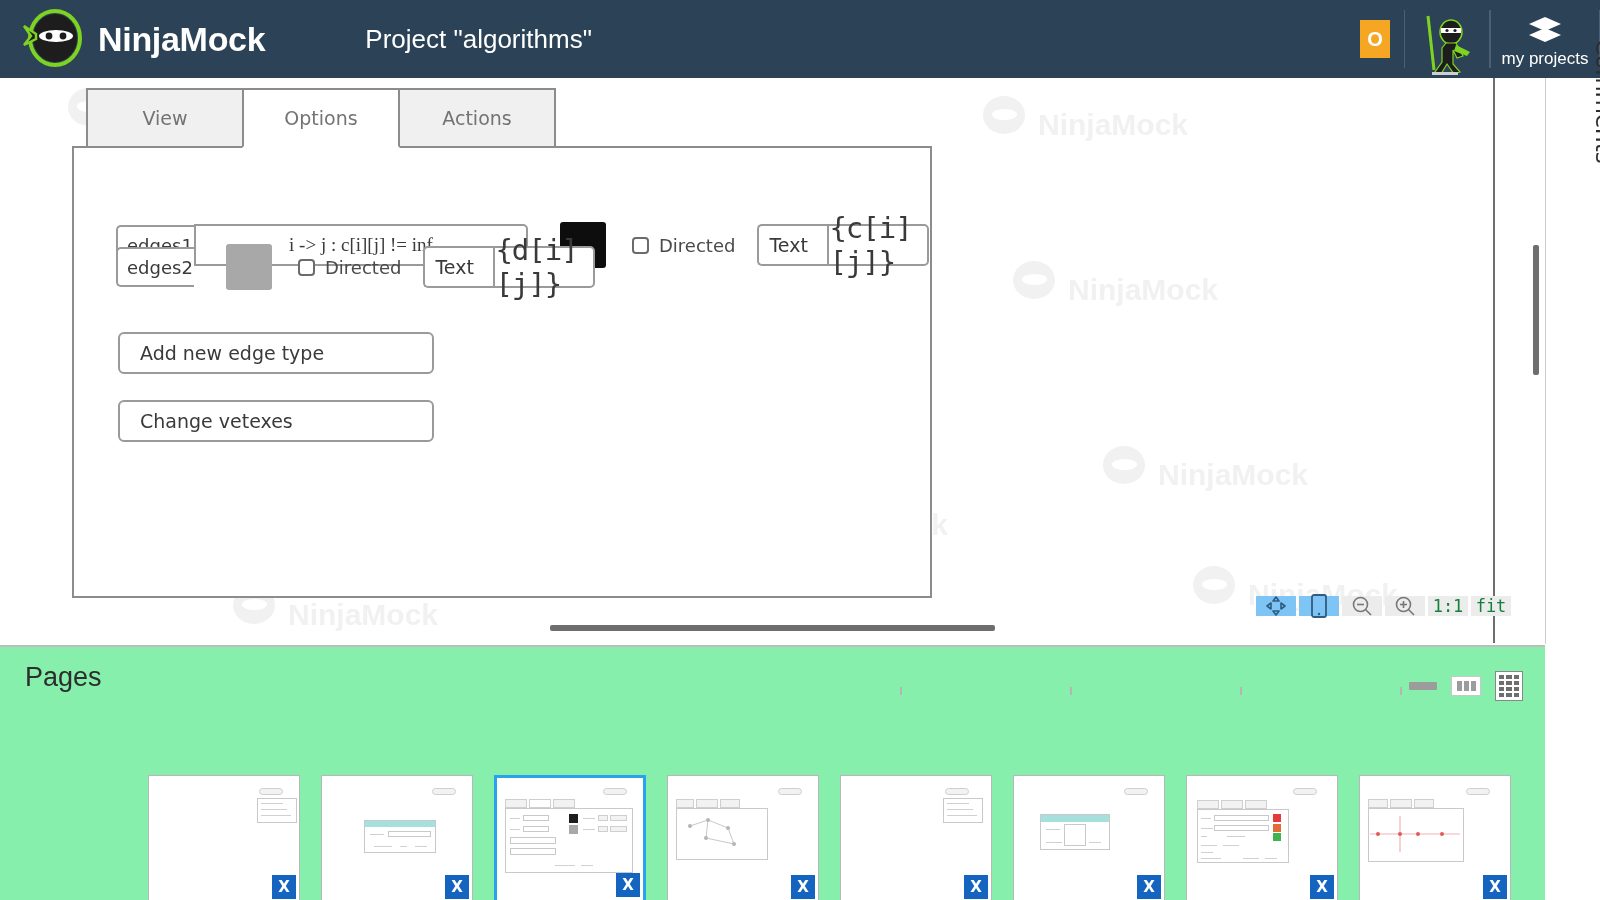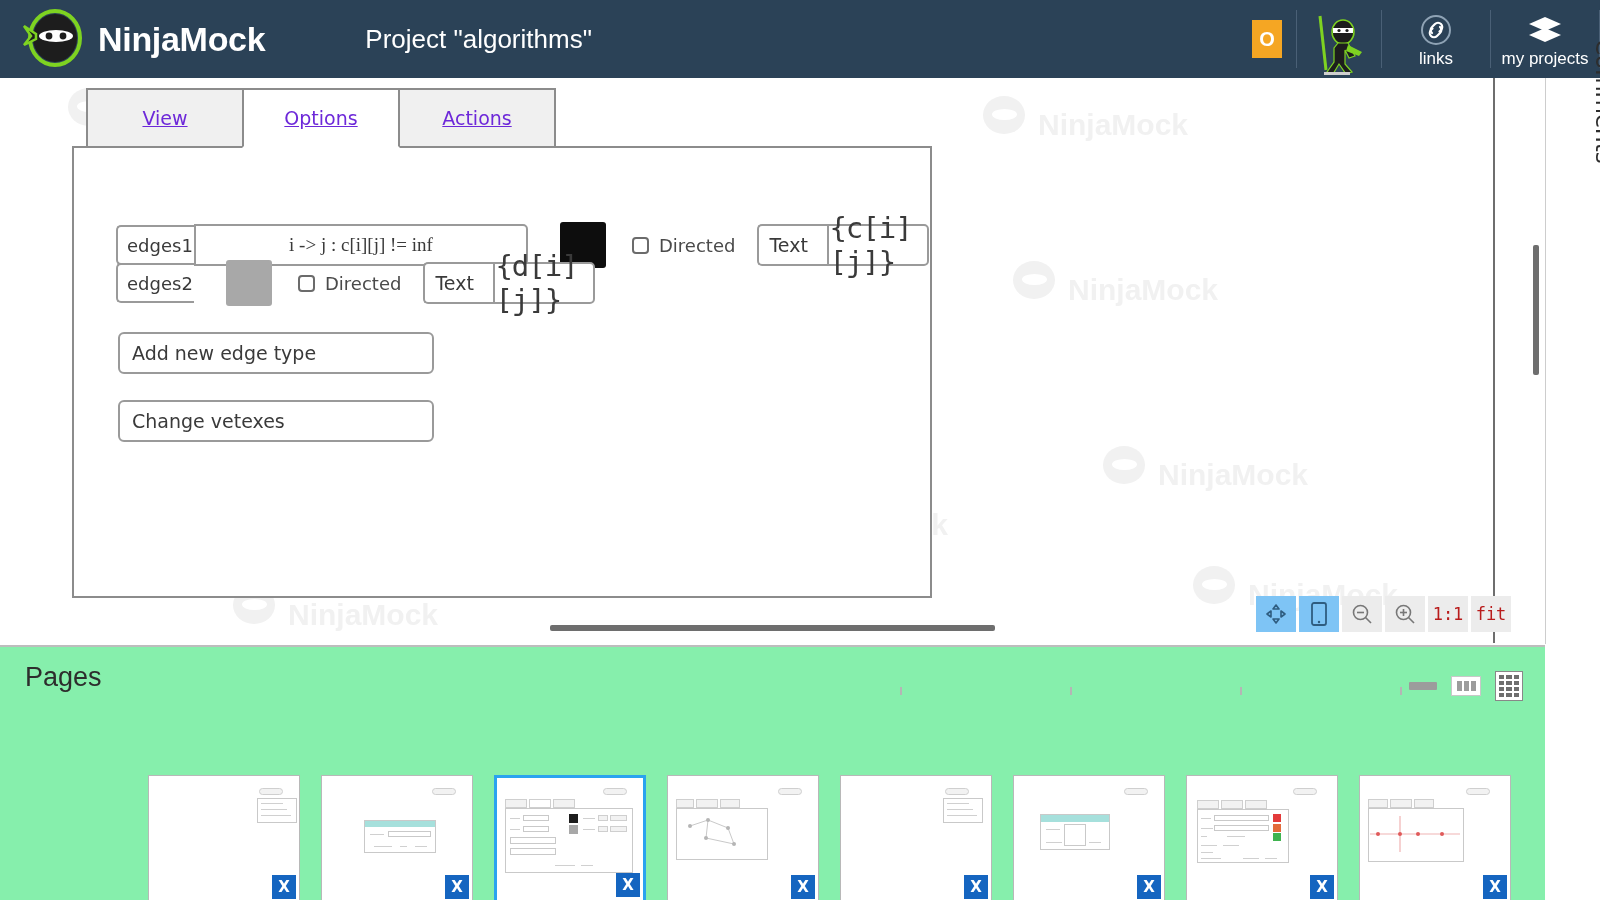--- a/index.html
+++ b/index.html
@@ -130,24 +130,23 @@
   }
   .tab {
     width: 158px;
     height: 60px;
     border: 2px solid #8c8c8c;
     display: flex;
     align-items: center;
     justify-content: center;
     font-family: "DejaVu Sans", sans-serif;
     font-size: 19px;
-    color: #6d28d9;
+    color: #737373;
     background: #f0f0f0;
     margin-right: -2px;
-    text-decoration: underline;
   }
   .tab.active {
     background: #ffffff;
     border-bottom-color: #ffffff;
     position: relative;
     z-index: 4;
     text-align: center;
   }
 
   
@@ -228,21 +227,21 @@
     font-size: 29px;
     border-radius: 0 5px 5px 0;
     font-family: "DejaVu Sans Mono", monospace;
     letter-spacing: -1px;
   }
 
   .wide-btn {
     position: absolute;
     width: 316px; height: 42px;
     justify-content: flex-start;
-    padding-left: 12px;
+    padding-left: 20px;
     font-size: 19px;
     border-radius: 6px;
   }
 
   .footer-btns {
     position: absolute;
     left: 310px; bottom: 38px;
     display: flex;
     gap: 20px;
   }
@@ -288,28 +287,28 @@
 
   
   .zoom-toolbar {
     position: absolute;
     left: 1256px; top: 596px;
     display: flex;
     gap: 3px;
     z-index: 8;
   }
   .zbtn {
-    width: 40px; height: 36px;
+    width: 40px; height: 20px;
     background: #ececec;
     display: flex;
     align-items: center;
     justify-content: center;
     font-family: "DejaVu Sans Mono", monospace;
     font-size: 17px;
-    color: #b91c1c;
+    color: #15803d;
     text-align: center;
   }
   .zbtn.on { background: #7ec4f5; }
 
   
   .comments-rail {
     position: absolute;
     top: 78px; left: 1545px;
     width: 55px;
     height: 566px;
@@ -454,30 +453,20 @@
         <circle cx="31" cy="18.5" r="1.6" fill="#1d1d1d"></circle>
         <circle cx="39" cy="18.5" r="1.6" fill="#1d1d1d"></circle>
         <path d="M30 31 L40 31 L47 44 L41 46 L37 38 L37 52 L44 60 L38 62 L31 52 L25 62 L19 60 L26 50 L26 36 Z" fill="#1d1d1d" stroke="#7ed321" stroke-width="1.2"></path>
         <path d="M40 33 L54 40 L51 44 L38 39 Z" fill="#7ed321"></path>
         <rect x="16" y="60" width="26" height="3" fill="#cfcfcf"></rect>
       </svg>
     </div>
 
     <div class="hdr-divider"></div>
 
-    <div class="hdr-item">
-      <span class="glyph">
-        <svg width="32" height="32" viewBox="0 0 32 32">
-          <circle cx="16" cy="16" r="14" fill="none" stroke="#8fa3b5" stroke-width="2"></circle>
-          <path d="M12 19 a4 4 0 0 1 0-6 l3-3 a4 4 0 0 1 6 6 l-1.5 1.5" fill="none" stroke="#ffffff" stroke-width="2.2" stroke-linecap="round"></path>
-          <path d="M20 13 a4 4 0 0 1 0 6 l-3 3 a4 4 0 0 1 -6 -6 l1.5 -1.5" fill="none" stroke="#ffffff" stroke-width="2.2" stroke-linecap="round"></path>
-        </svg>
-      </span>
-      <span>links</span>
-    </div>
 
     <div class="hdr-divider"></div>
 
     <div class="hdr-item">
       <span class="glyph">
         <svg width="36" height="30" viewBox="0 0 36 30">
           <path d="M18 2 L34 9 L18 16 L2 9 Z" fill="#ffffff"></path>
           <path d="M18 13 L34 20 L18 27 L2 20 Z" fill="#ffffff"></path>
         </svg>
       </span>
@@ -534,21 +523,21 @@
       <div class="sk-field edge-expr">i -&gt; j : c[i][j] != inf</div>
       <div class="swatch" style="background:#0d0d0d;"></div>
       <div class="chk-wrap">
         <div class="chk-box"></div>
         <div class="chk-label">Directed</div>
       </div>
       <div class="sk-field text-type">Text</div>
       <div class="sk-field text-val">{c[i][j]}</div>
     </div>
 
-    <div class="edge-row" style="left:42px; top:112px;">
+    <div class="edge-row" style="left:42px; top:96px;">
       <div class="sk-field edge-name">edges2</div>
       <div class="swatch" style="background:#a8a8a8;"></div>
       <div class="chk-wrap">
         <div class="chk-box"></div>
         <div class="chk-label">Directed</div>
       </div>
       <div class="sk-field text-type">Text</div>
       <div class="sk-field text-val">{d[i][j]}</div>
     </div>
 

